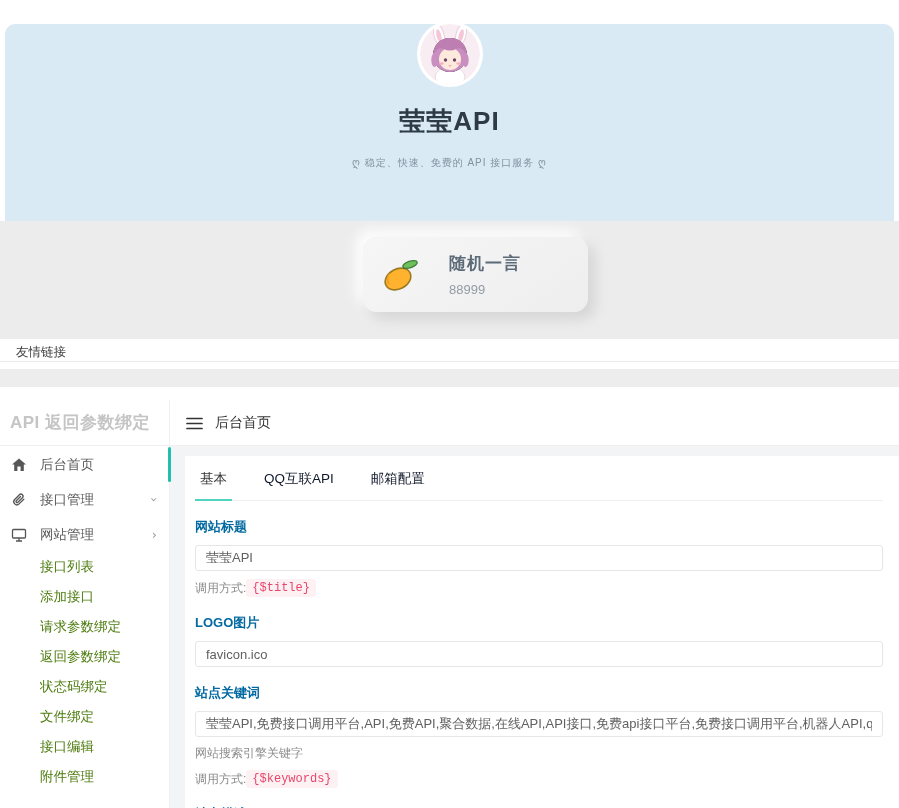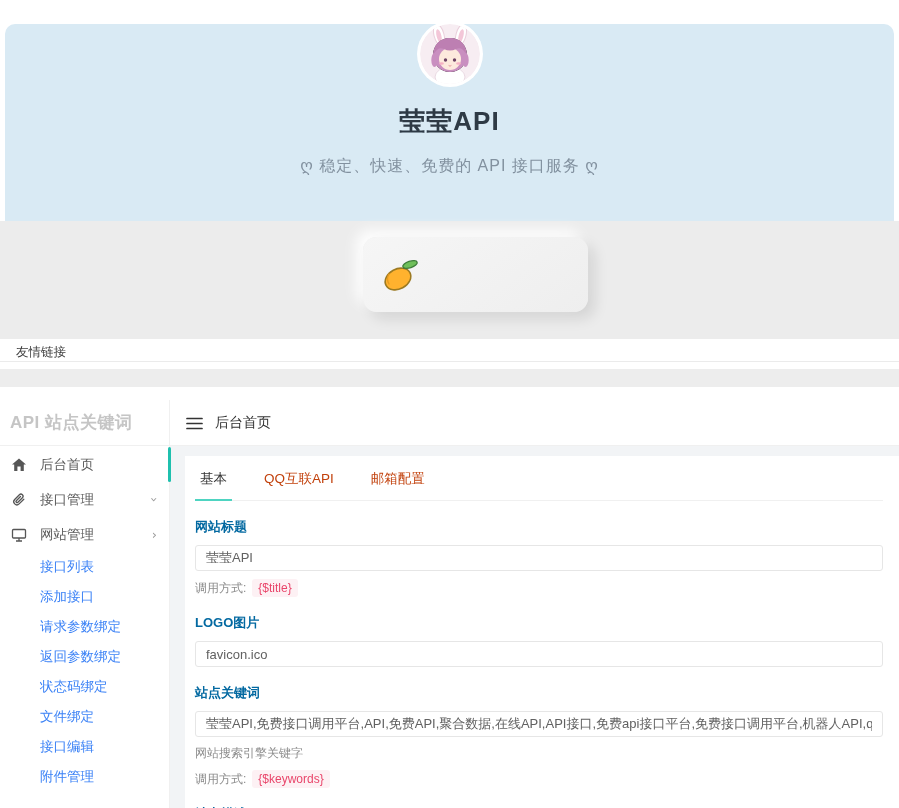--- a/index.html
+++ b/index.html
@@ -5,21 +5,21 @@
   * { margin:0; padding:0; box-sizing:border-box; }
   html,body { width:899px; height:808px; overflow:hidden; background:#fff;
     font-family:"Liberation Sans","DejaVu Sans",sans-serif; }
 
   
   .hero { margin:5px 5px 0; height:197px; background:#d9eaf4;
     border-radius:10px 10px 0 0; text-align:center; }
   .avatar { width:60px; height:60px; border-radius:50%; margin:24px auto 0;
     background:#fff; box-shadow:0 0 0 3px #fff; overflow:hidden; }
   .hero-title { margin-top:20px; font-size:26px; font-weight:bold; color:#2e3a45; letter-spacing:1px; }
-  .hero-sub { margin-top:17px; font-size:16px; color:#82919f; letter-spacing:1px; }
+  .hero-sub { margin-top:17px; font-size:10px; color:#82919f; letter-spacing:1px; }
 
   
   .quote-section { height:118px; background:#ececec; }
   .quote-card { width:225px; height:75px; margin-left:363px; position:relative; top:16px;
     background:linear-gradient(145deg,#f6f6f6,#eeeeee); border-radius:14px;
     box-shadow:7px 7px 14px rgba(0,0,0,0.10), -7px -7px 14px rgba(255,255,255,0.95);
     display:flex; align-items:center; padding:0 14px; cursor:pointer; }
   .quote-text { margin-left:28px; }
   .quote-title { font-size:17px; font-weight:bold; color:#5d6b79; letter-spacing:1px; }
   .quote-count { margin-top:7px; font-size:13px; color:#939ca6; }
@@ -40,41 +40,41 @@
   .side-thumb { position:absolute; right:-2px; top:47px; width:3px; height:35px;
     background:#1fc0ae; border-radius:2px; }
   .menu { padding-top:1px; }
   .menu-item { height:35px; display:flex; align-items:center; padding:0 12px 0 11px;
     font-size:13.5px; color:#5c5c5c; cursor:pointer; }
   .menu-item .mi-icon { width:16px; height:16px; margin-right:13px; flex:0 0 16px; color:#565656; }
   .menu-item .mi-label { flex:1; }
   .menu-item .chev { font-size:13px; color:#9b9b9b; font-family:"DejaVu Sans",sans-serif; }
   .chev.down { display:inline-block; transform:rotate(90deg); }
   .menu-sub { height:30px; display:flex; align-items:center; padding-left:40px;
-    font-size:13.5px; color:#3b82f6; cursor:pointer; }
+    font-size:13.5px; color:#4d7c0f; cursor:pointer; }
   .menu-gap { height:8px; }
 
   .content { flex:1; background:#f2f4f6; display:flex; flex-direction:column; }
   .topbar { height:46px; background:#fff; border-bottom:1px solid #f0f0f0;
     display:flex; align-items:center; padding-left:16px; }
   .burger { width:17px; height:13px; cursor:pointer; margin-right:12px; color:#333; }
   .crumb { font-size:14px; color:#333; }
 
   .panel { flex:1; margin:10px 0 0 15px; background:#fff; padding:4px 16px 0 10px; overflow:hidden; }
   .tabs { display:flex; gap:27px; border-bottom:1px solid #f0f0f0; padding-left:0px; }
-  .tab { font-size:13.5px; color:#c2410c; padding:10px 5px 11px; cursor:pointer; }
+  .tab { font-size:13.5px; color:#0f172a; padding:10px 5px 11px; cursor:pointer; }
   .tab.active { color:#333; border-bottom:2px solid #4ed4c1; margin-bottom:-1px; }
 
   .fgroup-label { margin-top:17px; font-size:13px; font-weight:bold; color:#0369a1; }
   .finput { margin-top:9px; width:100%; height:26px; border:1px solid #e6e6e6; border-radius:3px;
     padding:0 10px; font-size:13px; color:#616161; background:#fff; outline:none;
     font-family:"Liberation Sans","DejaVu Sans",sans-serif; }
   .fhelp { margin-top:8px; font-size:12px; color:#8c8c8c; display:flex; align-items:center; gap:0; }
-  .chip { font-family:Liberation Sans, sans-serif; font-size:12px;
-    color:#e9466b; background:#fdf1f4; border-radius:3px; padding:2px 6px;margin-left:6px; }
+  .chip { font-family:Liberation Mono, monospace; font-size:12px;
+    color:#e9466b; background:#fdf1f4; border-radius:3px; padding:2px 6px; }
 </style>
 </head>
 <body>
 
 <div class="hero">
   <div class="avatar">
     <svg width="60" height="60" viewBox="0 0 60 60">
       <defs>
           <clipPath id="ac">
             <circle cx="30" cy="30" r="30"></circle>
@@ -106,30 +106,34 @@
 </div>
 
 <div class="quote-section">
   <div class="quote-card">
     <svg width="44" height="44" viewBox="0 0 44 44">
       <ellipse cx="21" cy="26" rx="13.5" ry="10" fill="#ffb22e" stroke="#9c7a22" stroke-width="1.6" transform="rotate(-28 21 26)"></ellipse>
       <path d="M12 31 Q9 26 12 21" stroke="#e89b1f" stroke-width="1.4" fill="none" stroke-linecap="round"></path>
       <path d="M27 15 L31 10" stroke="#7a5a2b" stroke-width="1.8" stroke-linecap="round"></path>
       <ellipse cx="33" cy="11.5" rx="7.5" ry="3.2" fill="#6fbf5a" stroke="#3e7d3a" stroke-width="1.3" transform="rotate(-18 33 11.5)"></ellipse>
     </svg>
+    <div class="quote-text">
+      <div class="quote-title">随机一言</div>
+      <div class="quote-count">88999</div>
+    </div>
   </div>
 </div>
 
 <div class="links-row">友情链接</div>
 <div class="gray-bar"></div>
 
 <div class="admin">
 
   <div class="sidebar">
-    <div class="side-logo">API 站点关键词</div>
+    <div class="side-logo">API 返回参数绑定</div>
     <div class="side-thumb"></div>
     <div class="menu">
 
       <div class="menu-item">
         <span class="mi-icon">
           <svg width="16" height="16" viewBox="0 0 16 16">
               <path d="M8 1.5 L15 7.5 H12.8 V14 H9.6 V9.6 H6.4 V14 H3.2 V7.5 H1 Z" fill="currentColor"></path>
             </svg>
         </span>
         <span class="mi-label">后台首页</span>

